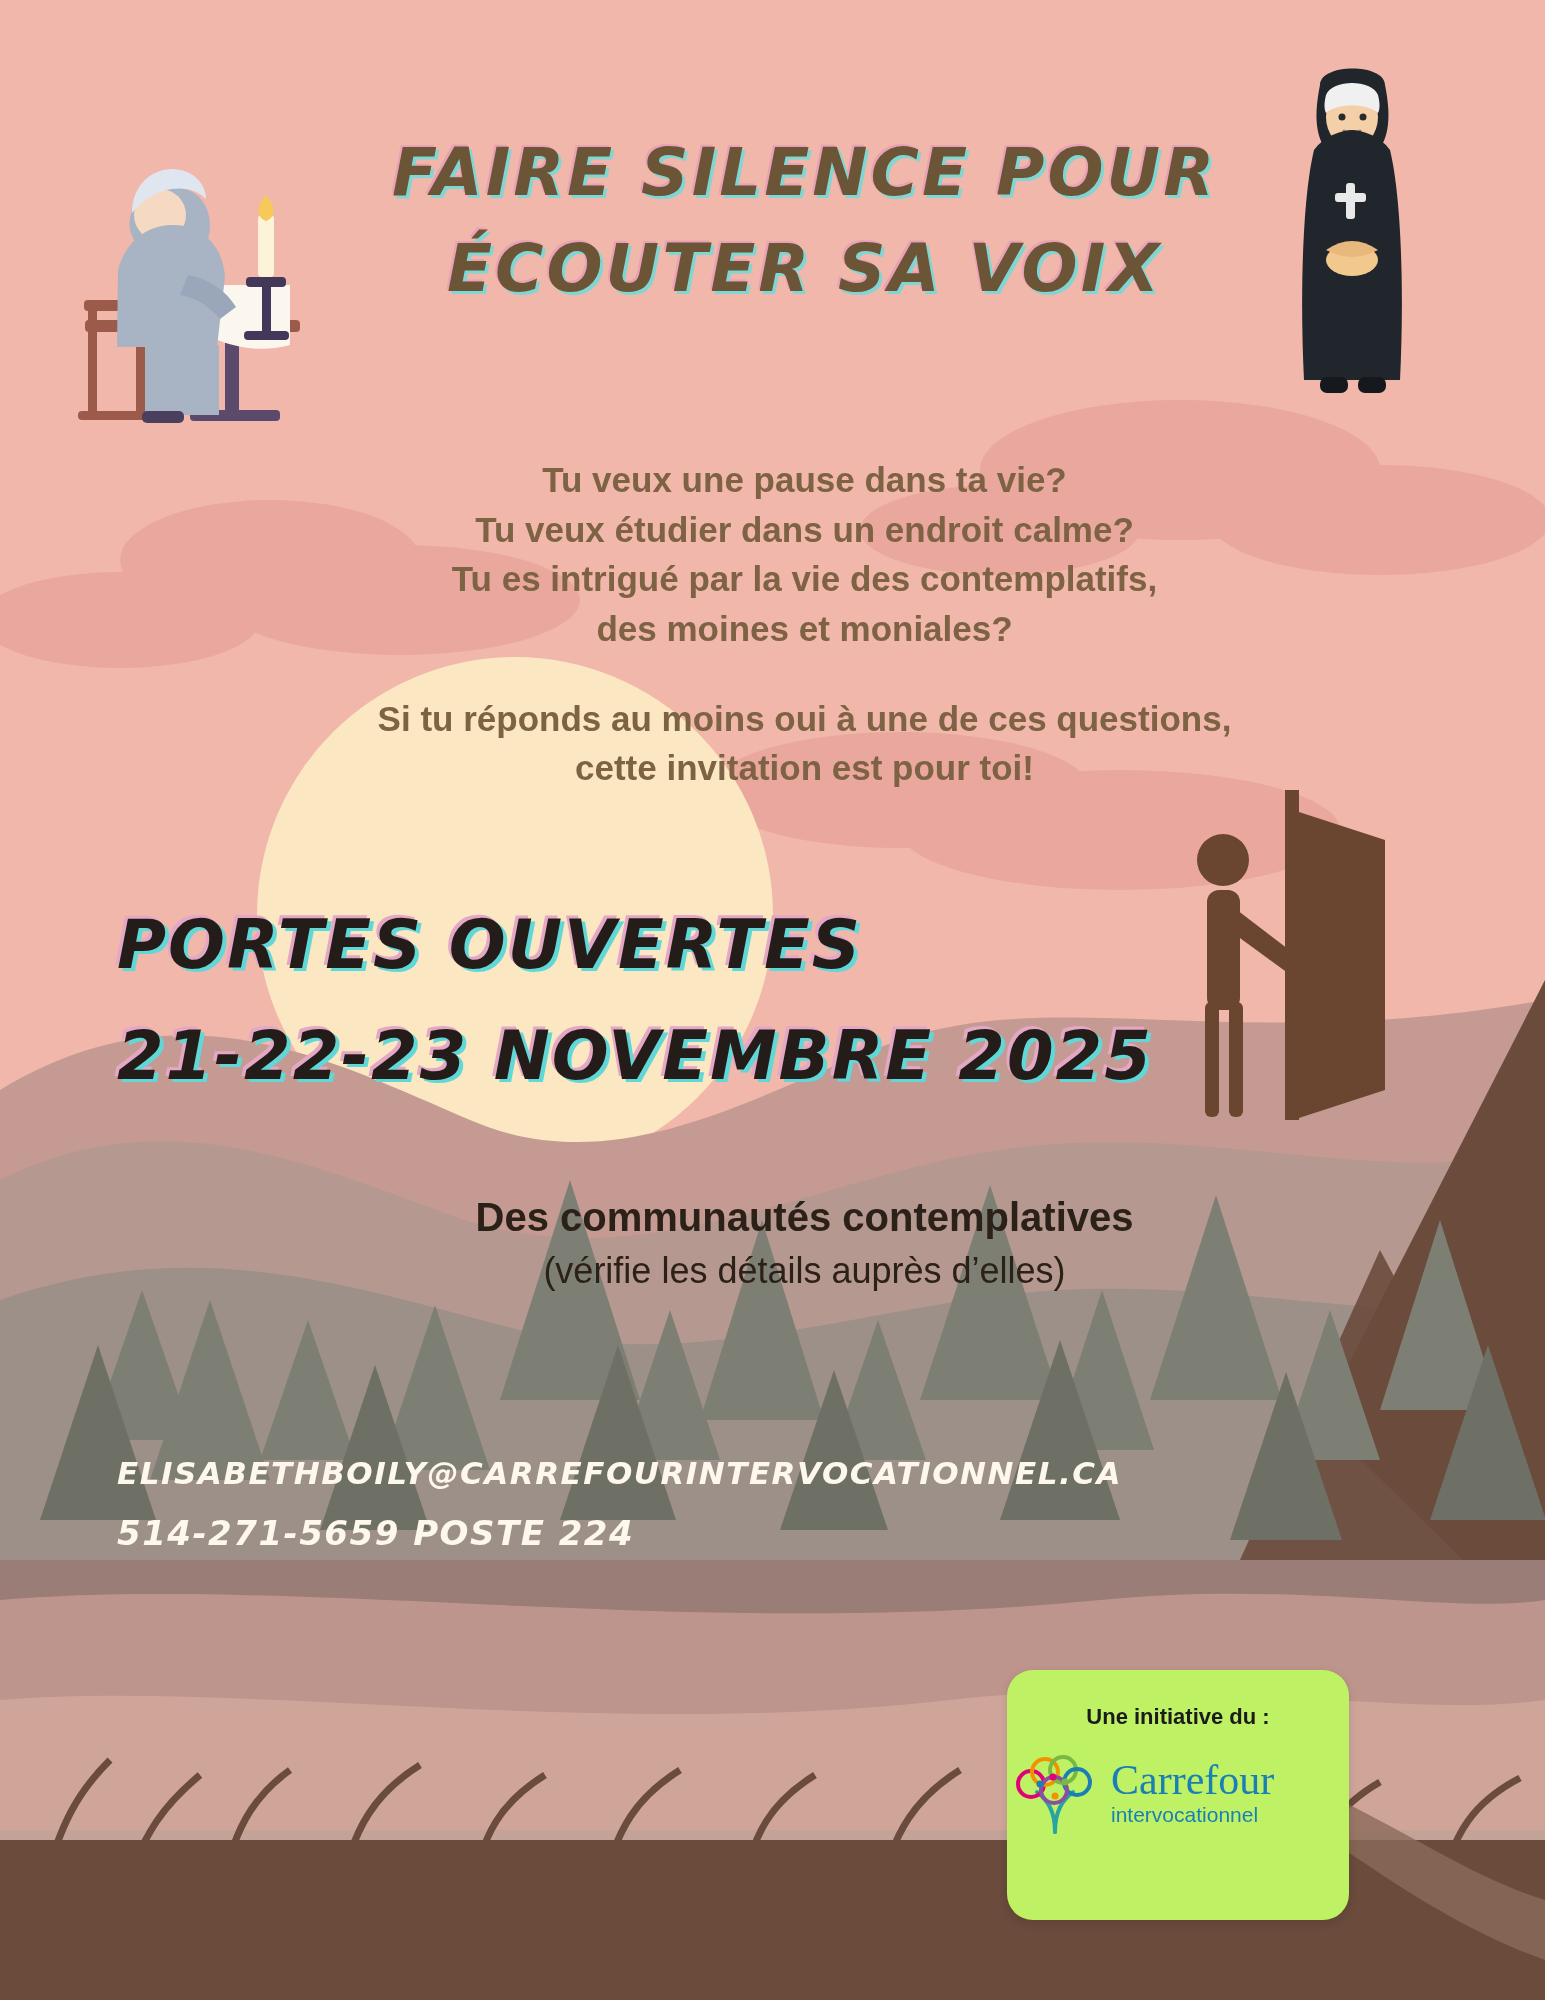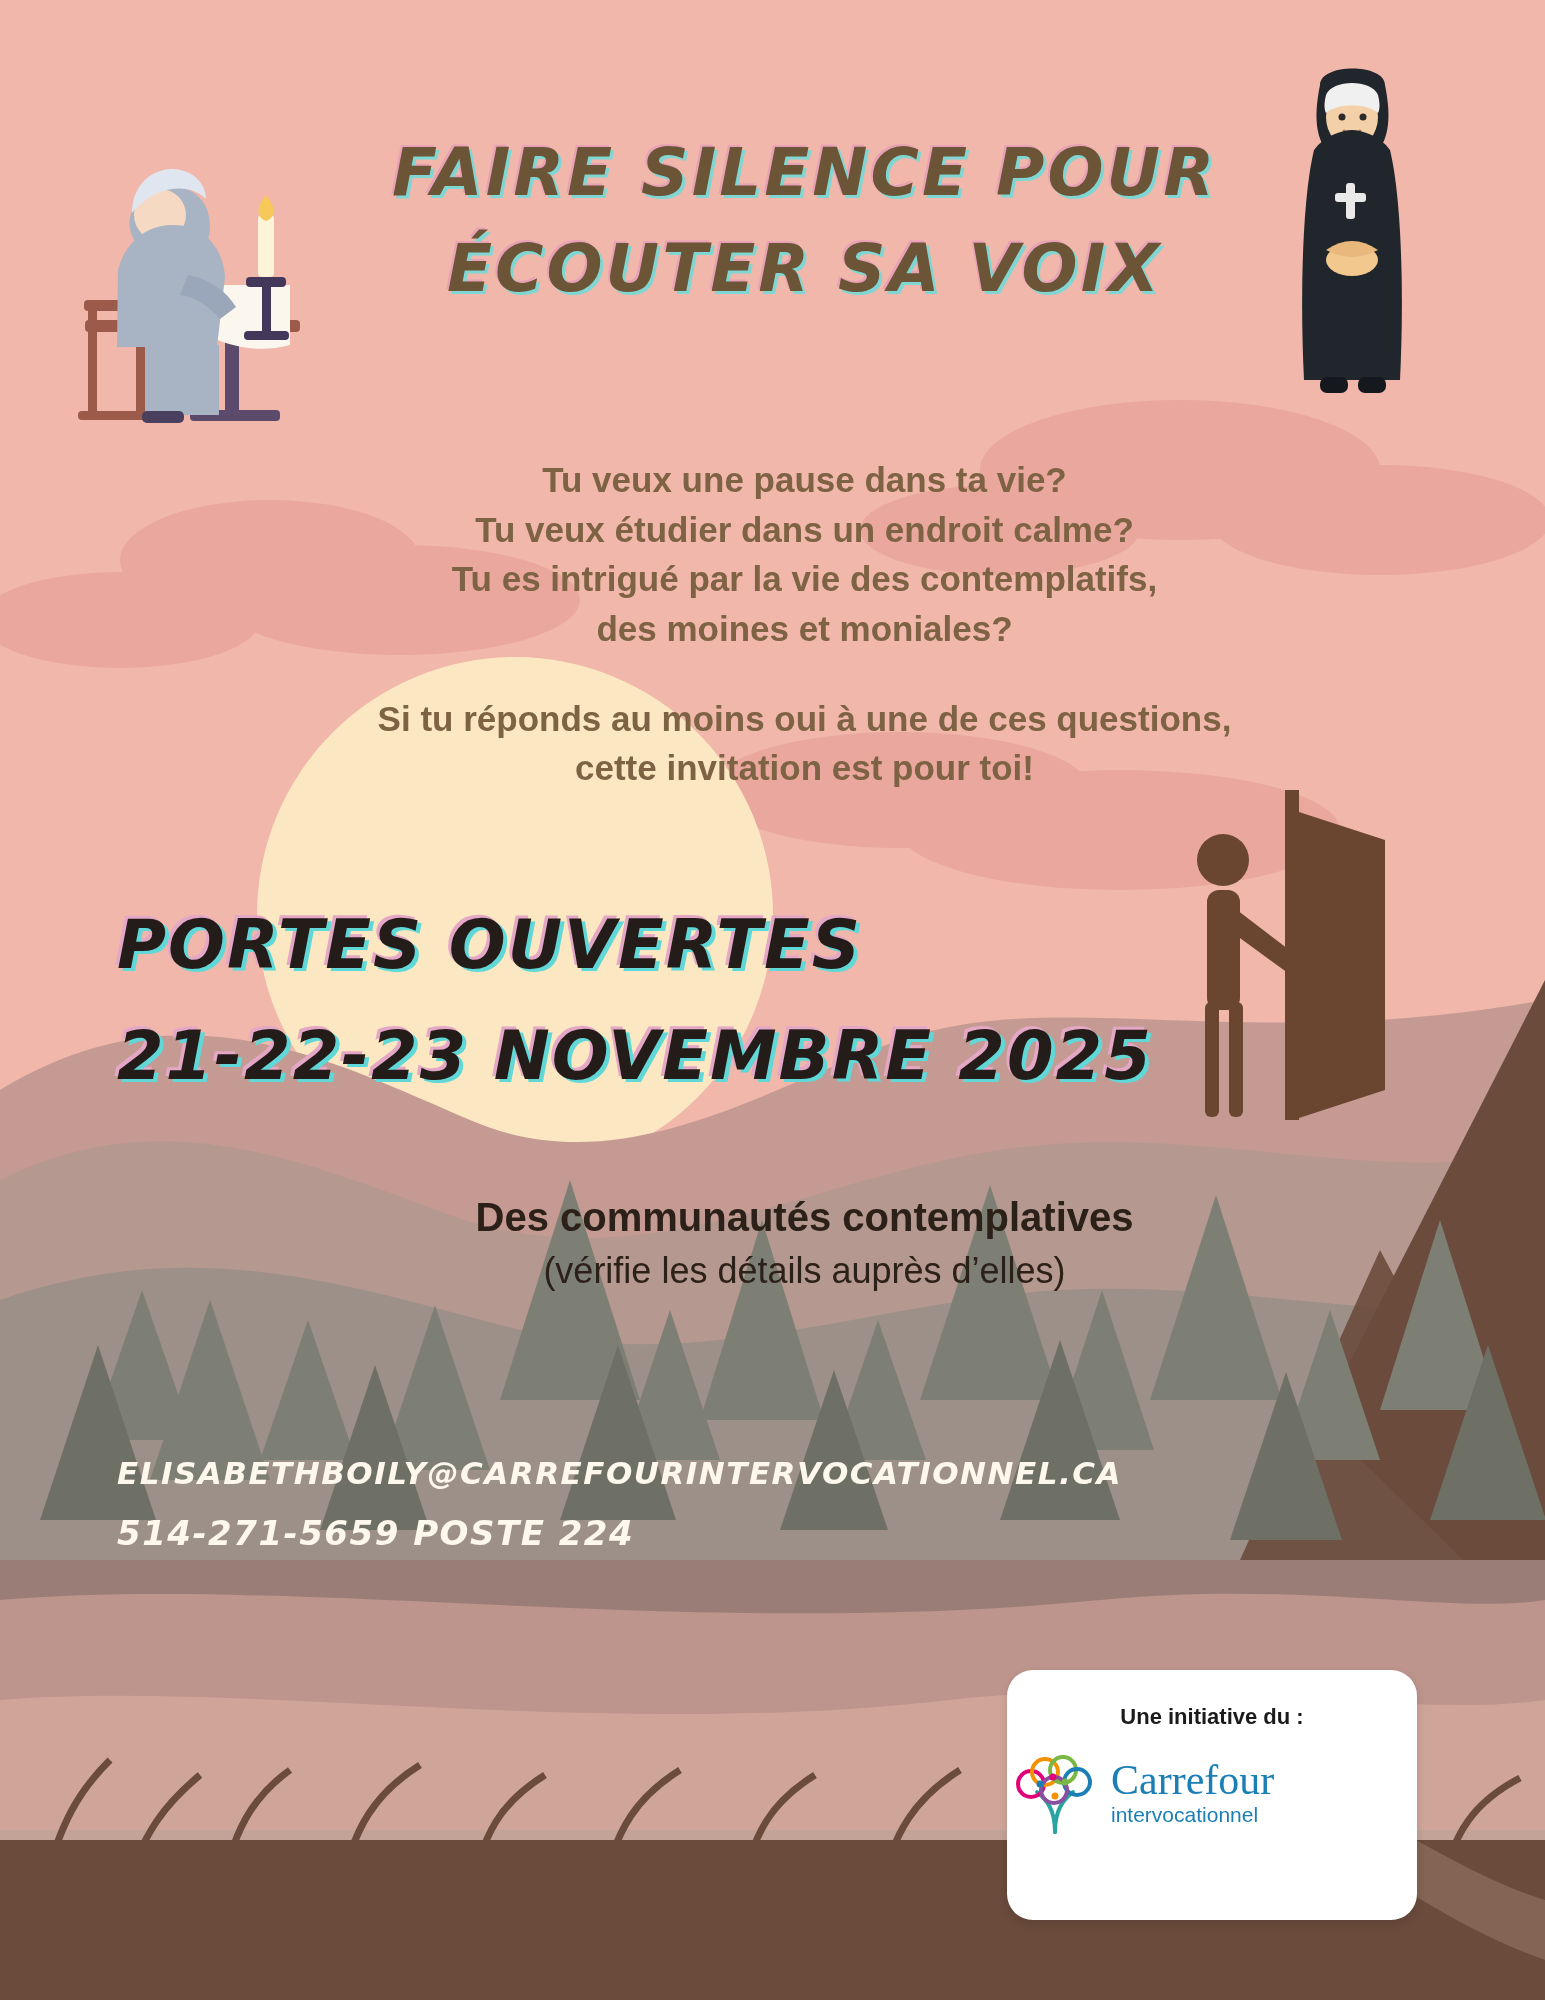--- a/index.html
+++ b/index.html
@@ -132,23 +132,23 @@
   }
   .contact .email {
     font-size: 31px;
   }
 
   
   .logo-card {
     position: absolute;
     left: 975px;
     top: 1670px;
-    width: 410px;
+    width: 342px;
     height: 250px;
-    background: #ffffff;
+    background: #bef264;
     border-radius: 26px;
     box-shadow: 0 3px 10px rgba(0,0,0,.12);
     text-align: center;
   }
   .logo-card .initiative {
     margin-top: 34px;
     font-size: 22px;
     font-weight: bold;
     color: #1b1b1b;
   }

